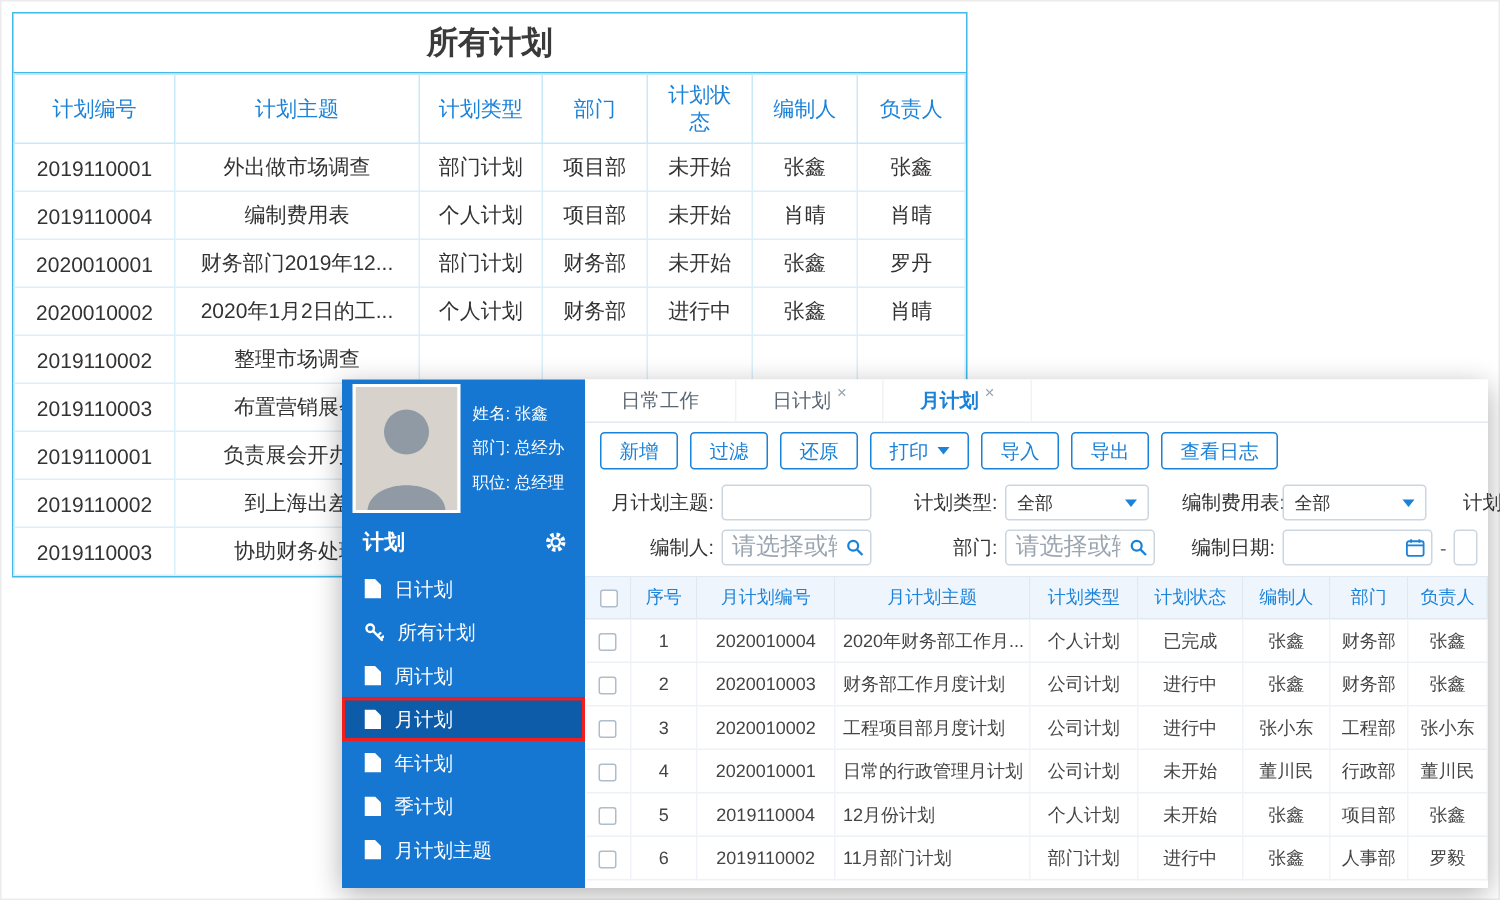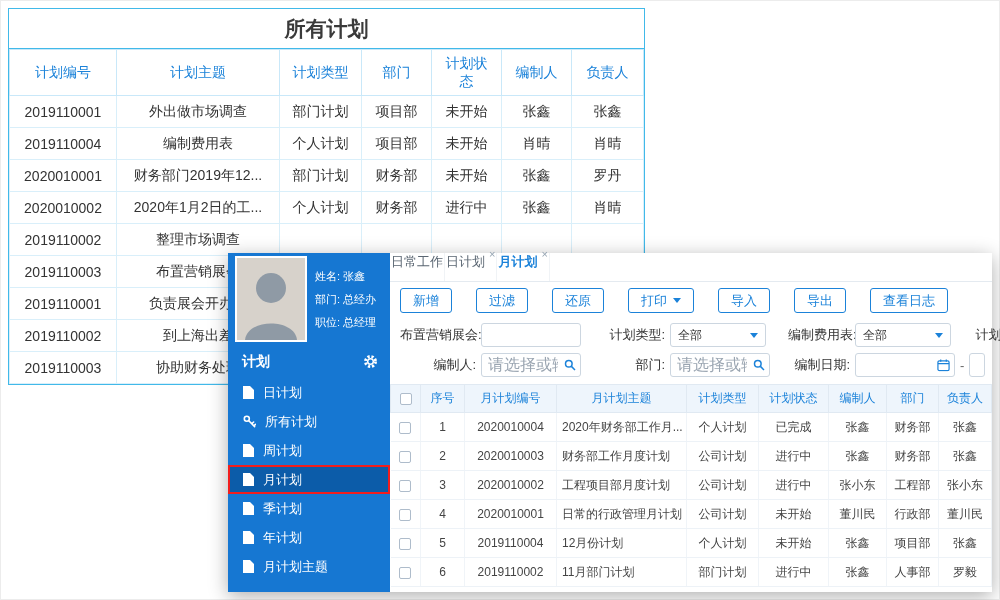--- a/index.html
+++ b/index.html
@@ -55,25 +55,25 @@
     height: 29px; display: flex; align-items: center; gap: 9px;
     padding-left: 15px; color: #fff; font-size: 13px; cursor: pointer;
   }
   .menu-item .mi-icon { flex-shrink: 0; display: flex; }
   .menu-item.active { background: #0c5ca9; box-shadow: inset 0 0 0 2px #f21d1d; }
 
   
   .main { flex: 1; min-width: 0; display: flex; flex-direction: column; background: #fff; }
 
   .tabbar { height: 29px; display: flex; align-items: stretch; border-bottom: 1px solid #e4eaf0; font-size: 13px; color: #5a6672; }
-  .tab { display: flex; align-items: flex-start; padding: 0 1px; border-right: 1px solid #f0f3f6; cursor: pointer; }
+  .tab { display: flex; align-items: center; padding: 0 24px; border-right: 1px solid #f0f3f6; cursor: pointer; }
   .tab.active { color: #1b82d9; font-weight: bold; }
   .tab-close { position: relative; top: -5px; margin-left: 4px; font-size: 11px; color: #93a2b0; font-weight: normal; cursor: pointer; }
 
-  .toolbar { display: flex; align-items: flex-end; gap: 24px; padding: 6px 10px 4px; }
+  .toolbar { display: flex; align-items: flex-end; gap: 8px; padding: 6px 10px 4px; }
   .btn {
     display: inline-flex; align-items: center; gap: 6px; height: 25px; padding: 0 12px;
     background: #fff; border: 1px solid #1b82d9; color: #1b82d9;
     border-radius: 3px; font-size: 13px; cursor: pointer; font-family: inherit; white-space: nowrap;
   }
 
   .filters { padding: 3px 10px 4px; font-size: 13px; color: #333; }
   .filter-row { display: flex; align-items: center; height: 30px; }
   .f-label { text-align: right; margin-right: 5px; white-space: nowrap; flex-shrink: 0; }
   .lab-a { width: 76px; }
@@ -297,29 +297,29 @@
           </svg>
       </span>
       <span>月计划</span>
     </div>
     <div class="menu-item">
       <span class="mi-icon">
         <svg width="11" height="13" viewBox="0 0 11 13">
             <path d="M0 0 H7 L11 4 V13 H0 Z" fill="#fff"></path>
           </svg>
       </span>
-      <span>季计划</span>
+      <span>年计划</span>
     </div>
     <div class="menu-item">
       <span class="mi-icon">
         <svg width="11" height="13" viewBox="0 0 11 13">
             <path d="M0 0 H7 L11 4 V13 H0 Z" fill="#fff"></path>
           </svg>
       </span>
-      <span>年计划</span>
+      <span>季计划</span>
     </div>
     <div class="menu-item">
       <span class="mi-icon">
         <svg width="11" height="13" viewBox="0 0 11 13">
             <path d="M0 0 H7 L11 4 V13 H0 Z" fill="#fff"></path>
           </svg>
       </span>
       <span>月计划主题</span>
     </div>
   </div>
@@ -348,21 +348,21 @@
         <span>打印</span>
         <span class="caret"></span>
       </button>
       <button class="btn">导入</button>
       <button class="btn">导出</button>
       <button class="btn">查看日志</button>
     </div>
 
     <div class="filters">
       <div class="filter-row">
-        <span class="f-label lab-a">布置营销展会:</span>
+        <span class="f-label lab-a">月计划主题:</span>
         <input class="f-input w100" style="">
         <span class="f-label lab-b">计划类型:</span>
         <div class="f-select">
           <span class="val">全部</span>
           <span class="caret"></span>
         </div>
         <span class="f-label lab-b">编制费用表:</span>
         <div class="f-select">
           <span class="val">全部</span>
           <span class="caret"></span>

